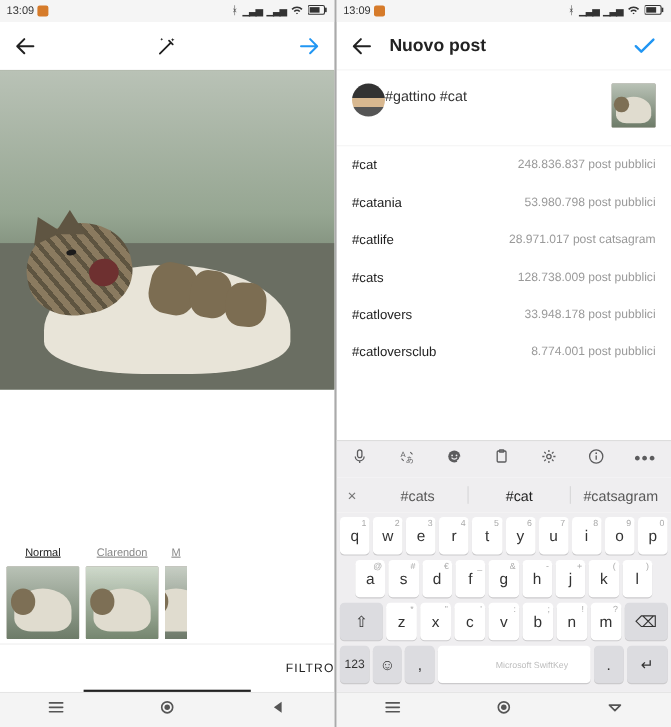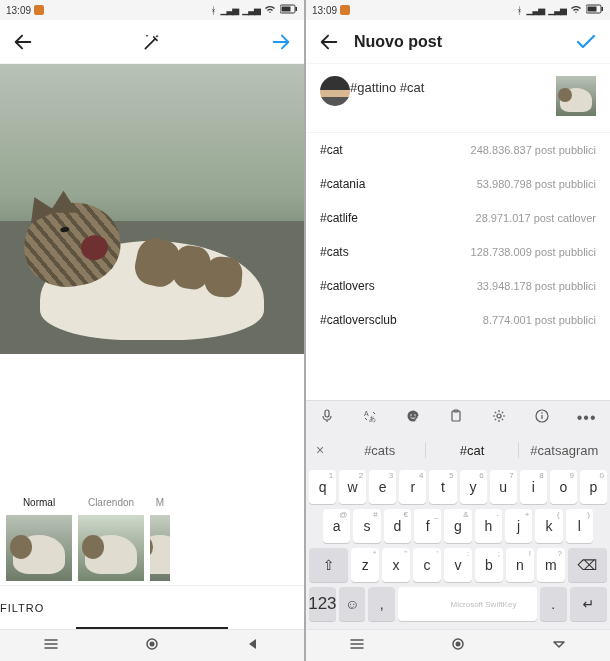--- a/index.html
+++ b/index.html
@@ -32,32 +32,32 @@
   .cat-mouth { position:absolute; left:58%; top:44%; width:28%; height:30%; background:#6e3030; border-radius:50%; }
   .cat-eye { position:absolute; left:40%; top:28%; width:10%; height:6%; background:#1b1b1b; border-radius:50%; }
   .cat-ear { position:absolute; width:0; height:0; border-left:14px solid transparent; border-right:14px solid transparent; border-bottom:22px solid #5f5542; }
   .ear1 { left:8%; top:-14%; transform:rotate(-15deg); }
   .ear2 { left:34%; top:-16%; transform:rotate(10deg); }
   .cat-stripe { position:absolute; background:#7c6d52; border-radius:40%; }
 
   .filterstrip { padding: 10px 0 4px 6px; display: flex; gap: 6px; overflow: hidden; }
   .filter-item { width: 66px; display:flex; flex-direction:column; align-items:center; gap:6px; }
   .filter-item.cut { width:20px; overflow:hidden; }
-  .filter-label { font-size: 10px; color:#888; height:12px; }
+  .filter-label { font-size: 10px; color:#888; height:12px;text-decoration:underline; }
   .filter-item.active .filter-label { color:#222; }
   .thumb { width:66px; height:66px; background:#8a8a7c; position:relative; border-radius:1px; overflow:hidden; }
   .thumb .mini-sky { position:absolute; inset:0; background:linear-gradient(#b9c2b6,#6d7b68); }
   .thumb .mini-cat { position:absolute; left:10%; bottom:10%; width:80%; height:60%; background:#e0dccf; border-radius:50% 50% 30% 30%; }
   .thumb .mini-head { position:absolute; left:6%; bottom:34%; width:34%; height:36%; background:#7d6f55; border-radius:50%; }
   .thumb.f2 .mini-sky { filter:brightness(1.08) contrast(1.1); }
   .thumb.f3 .mini-sky { filter:sepia(0.2) brightness(0.95); }
   .thumb.f4 .mini-sky { filter:contrast(1.2) saturate(0.7); }
 
   .bottomtabs { height: 44px; display:flex; border-top:1px solid #eee; }
-  .bottomtabs .tab { flex:1; display:flex; align-items:center; justify-content:flex-start; font-size:11px; letter-spacing:1px; color:#999; font-weight:500; position:relative; }
+  .bottomtabs .tab { flex:1; display:flex; align-items:center; justify-content:flex-end; font-size:11px; letter-spacing:1px; color:#999; font-weight:500; position:relative; }
   .bottomtabs .tab.active { color:#222; }
   .bottomtabs .tab.active::after { content:""; position:absolute; bottom:0; left:25%; right:25%; height:2px; background:#222; }
 
   
   .navbar { height: 32px; background:#f4f4f4; display:flex; align-items:center; justify-content:space-around; border-top:1px solid rgba(0,0,0,0.06); }
 
   
   .compose { display:flex; padding:12px 14px 16px; align-items:flex-start; }
   .avatar { width:30px; height:30px; border-radius:50%; background:linear-gradient(#333 0 45%, #d8b890 45% 70%, #555 70%); }
   .compose-text { flex:1; font-size:13px; color:#333; padding-top:4px; }
@@ -258,21 +258,21 @@
       <div class="sugg-row">
           <span class="sugg-tag">#cat</span>
           <span class="sugg-count">248.836.837 post pubblici</span>
         </div>
       <div class="sugg-row">
           <span class="sugg-tag">#catania</span>
           <span class="sugg-count">53.980.798 post pubblici</span>
         </div>
       <div class="sugg-row">
           <span class="sugg-tag">#catlife</span>
-          <span class="sugg-count">28.971.017 post catlover</span>
+          <span class="sugg-count">28.971.017 post catsagram</span>
         </div>
       <div class="sugg-row">
           <span class="sugg-tag">#cats</span>
           <span class="sugg-count">128.738.009 post pubblici</span>
         </div>
       <div class="sugg-row">
           <span class="sugg-tag">#catlovers</span>
           <span class="sugg-count">33.948.178 post pubblici</span>
         </div>
       <div class="sugg-row">
@@ -353,21 +353,21 @@
           <div class="key"><span class="alt">"</span>x</div>
           <div class="key"><span class="alt">'</span>c</div>
           <div class="key"><span class="alt">:</span>v</div>
           <div class="key"><span class="alt">;</span>b</div>
           <div class="key"><span class="alt">!</span>n</div>
           <div class="key"><span class="alt">?</span>m</div>
           <div class="key fn wide">⌫</div>
         </div>
       <div class="krow">
         <div class="key fn">
-            <span style="font-size:17px">123</span>
+            <span style="font-size:11px">123</span>
           </div>
         <div class="key fn">
             <span>☺</span>
           </div>
         <div class="key fn">
             <span>,</span>
           </div>
         <div class="key space">
             <span>Microsoft SwiftKey</span>
           </div>

